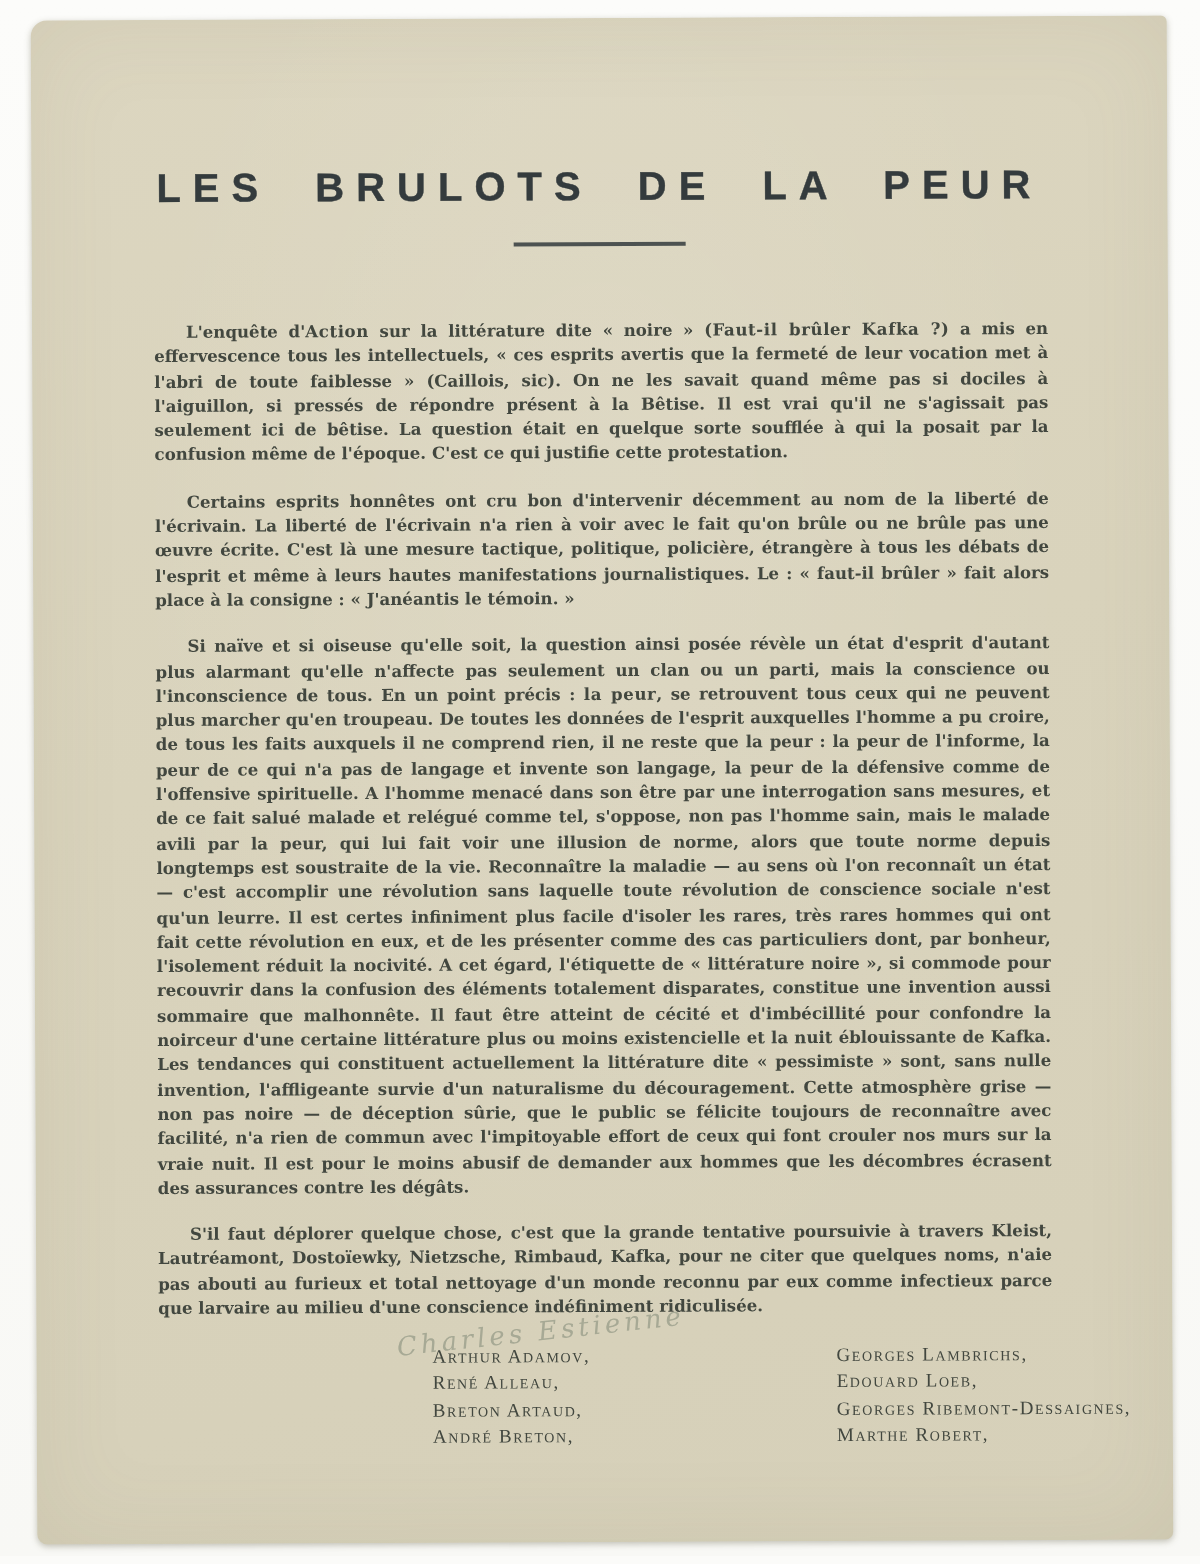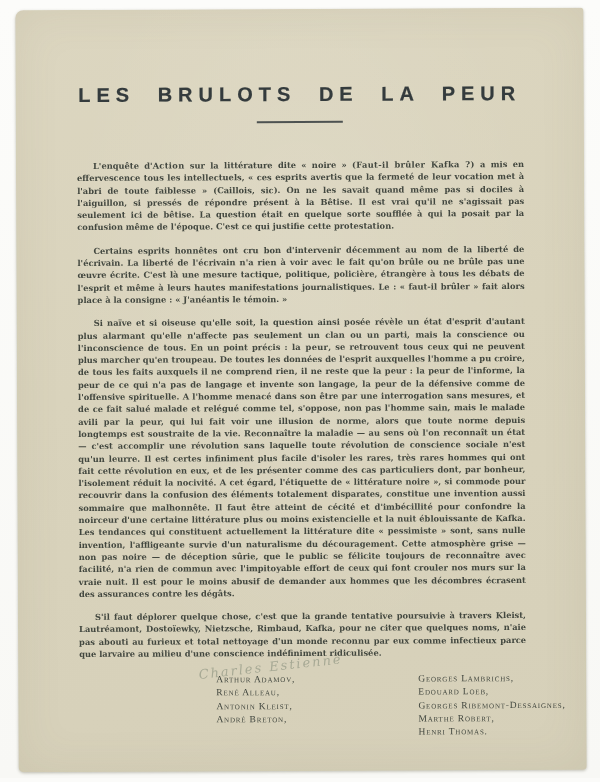--- a/index.html
+++ b/index.html
@@ -108,28 +108,27 @@
         <p><span>L'enquête d'</span><span class="em">Action</span><span> sur la littérature dite « noire » </span><span class="em">(Faut-il brûler Kafka ?)</span><span> a mis en effervescence tous les intellectuels, « ces esprits avertis que la fermeté de leur vocation met à l'abri de toute faiblesse » (Caillois, sic). On ne les savait quand même pas si dociles à l'aiguillon, si pressés de répondre présent à la Bêtise. Il est vrai qu'il ne s'agissait pas seulement ici de bêtise. La question était en quelque sorte soufflée à qui la posait par la confusion même de l'époque. C'est ce qui justifie cette protestation.</span></p>
         <p><span>Certains esprits honnêtes ont cru bon d'intervenir décemment au nom de la liberté de l'écrivain. La liberté de l'écrivain n'a rien à voir avec le fait qu'on brûle ou ne brûle pas une œuvre écrite. C'est là une mesure tactique, politique, policière, étrangère à tous les débats de l'esprit et même à leurs hautes manifestations journalistiques. Le : « faut-il brûler » fait alors place à la consigne : « J'anéantis le témoin. »</span></p>
         <p><span>Si naïve et si oiseuse qu'elle soit, la question ainsi posée révèle un état d'esprit d'autant plus alarmant qu'elle n'affecte pas seulement un clan ou un parti, mais la conscience ou l'inconscience de tous. En un point précis : </span><span class="em">la peur</span><span>, se retrouvent tous ceux qui ne peuvent plus marcher qu'en troupeau. De toutes les données de l'esprit auxquelles l'homme a pu croire, de tous les faits auxquels il ne comprend rien, il ne reste que la peur : la peur de l'informe, la peur de ce qui n'a pas de langage et invente son langage, la peur de la défensive comme de l'offensive spirituelle. A l'homme menacé dans son être par une interrogation sans mesures, et de ce fait salué malade et relégué comme tel, s'oppose, non pas l'homme sain, mais le malade avili par la peur, qui lui fait voir une illusion de norme, alors que toute norme depuis longtemps est soustraite de la vie. Reconnaître la maladie — au sens où l'on reconnaît un état — c'est accomplir une révolution sans laquelle toute révolution de conscience sociale n'est qu'un leurre. Il est certes infiniment plus facile d'isoler les rares, très rares hommes qui ont fait cette révolution en eux, et de les présenter comme des cas particuliers dont, par bonheur, l'isolement réduit la nocivité. A cet égard, l'étiquette de « littérature noire », si commode pour recouvrir dans la confusion des éléments totalement disparates, constitue une invention aussi sommaire que malhonnête. Il faut être atteint de cécité et d'imbécillité pour confondre la noirceur d'une certaine littérature plus ou moins existencielle et la nuit éblouissante de Kafka. Les tendances qui constituent actuellement la littérature dite « pessimiste » sont, sans nulle invention, l'affligeante survie d'un naturalisme du découragement. Cette atmosphère grise — non pas noire — de déception sûrie, que le public se félicite toujours de reconnaître avec facilité, n'a rien de commun avec l'impitoyable effort de ceux qui font crouler nos murs sur la vraie nuit. Il est pour le moins abusif de demander aux hommes que les décombres écrasent des assurances contre les dégâts.</span></p>
         <p><span>S'il faut déplorer quelque chose, c'est que la grande tentative poursuivie à travers Kleist, Lautréamont, Dostoïewky, Nietzsche, Rimbaud, Kafka, pour ne citer que quelques noms, n'aie pas abouti au furieux et total nettoyage d'un monde reconnu par eux comme infectieux parce que larvaire au milieu d'une conscience indéfiniment ridiculisée.</span></p>
       </div>
 
     <div class="signatories">
       <div class="sig-col-left" id="sig-left">
           <div class="signatory">Arthur Adamov,</div>
           <div class="signatory">René Alleau,</div>
-          <div class="signatory">Antonin Kleist,</div>
+          <div class="signatory">Breton Artaud,</div>
           <div class="signatory">André Breton,</div>
         </div>
       <div class="sig-col-right" id="sig-right">
           <div class="signatory">Georges Lambrichs,</div>
           <div class="signatory">Edouard Loeb,</div>
           <div class="signatory">Georges Ribemont-Dessaignes,</div>
           <div class="signatory">Marthe Robert,</div>
-          <div class="signatory">Henri Thomas.</div>
         </div>
     </div>
 
     <div class="handwriting">Charles Estienne</div>
 
   </div>
 </div>
 
 </body></html>

